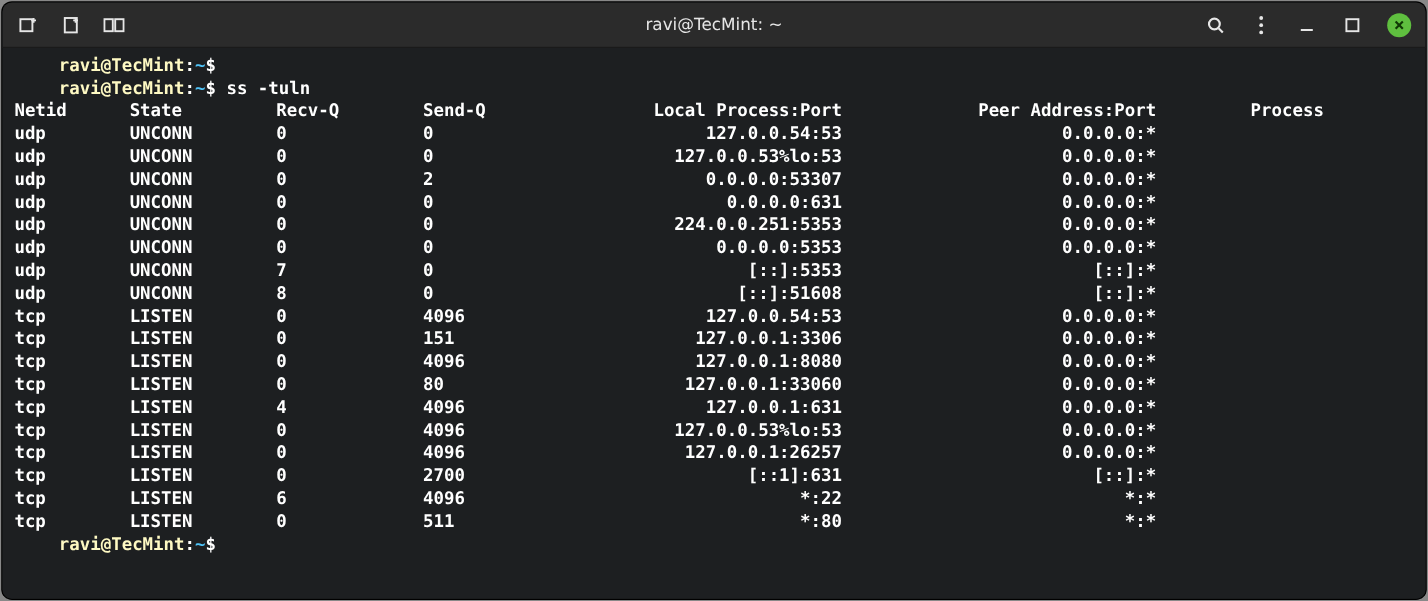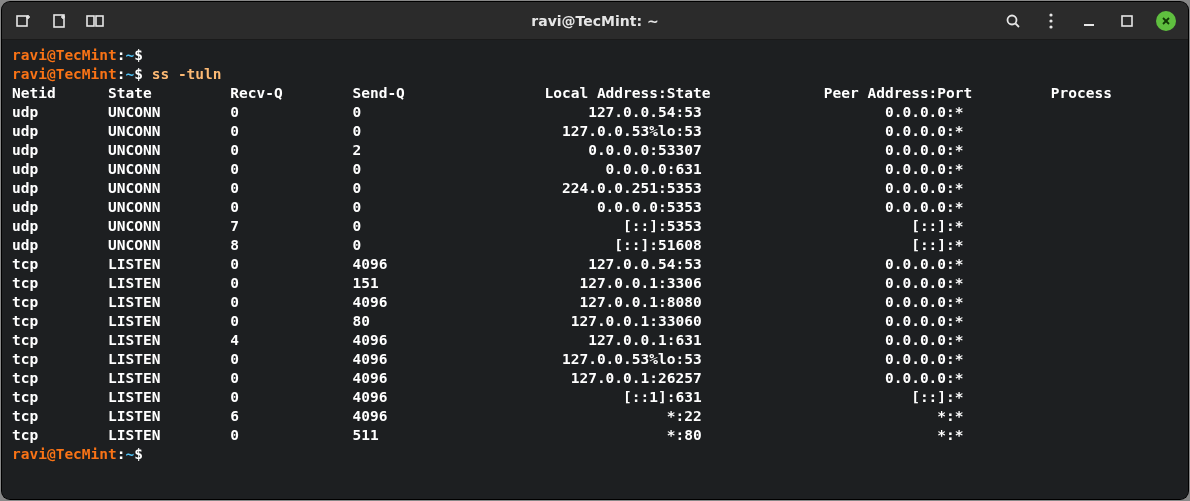--- a/index.html
+++ b/index.html
@@ -37,21 +37,21 @@
     align-items: center;
     gap: 18px;
     padding-left: 4px;
     flex: 1;
   }
   .titlebar-left .tb-icon { width: 18px; height: 18px; display:flex; align-items:center; justify-content:center; }
   .titlebar-center {
     position: absolute;
     left: 0; right: 0;
     text-align: center;
-    font-weight: 700;
+    font-weight: 400;
     pointer-events: none;
   }
   .titlebar-right {
     display: flex;
     align-items: center;
     gap: 20px;
     padding-right: 4px;
   }
   .titlebar-right .tb-icon { width: 18px; height: 18px; display:flex; align-items:center; justify-content:center; }
   .close-btn {
@@ -66,24 +66,24 @@
     background: #1d1f21;
     color: #ffffff;
     font-size: 14.5px;
     line-height: 19px;
     padding: 6px 8px 6px 10px;
     white-space: pre;
     font-family: inherit;
     font-weight: 600;
     letter-spacing: 0;
   }
-  .prompt-user { color: #f97316; font-weight: 700; }
+  .prompt-user { color: #fef9c3; font-weight: 700; margin-left: 37px; }
   .prompt-sep  { color: #ffffff; font-weight: 700; }
   .prompt-path { color: #4fc3f7; font-weight: 700; }
-  .cmd         { color: #fdba74; }
+  .cmd         { color: #ffffff; }
   .hdr         { color: #ffffff; }
   .cell        { color: #ffffff; }
   svg { display:block; }
 </style>
 </head>
 <body>
 
 <div class="window">
 
   <div class="titlebar">
@@ -138,34 +138,34 @@
         <svg width="10" height="10" viewBox="0 0 10 10" stroke="#103805" stroke-width="1.8">
           <line x1="2" y1="2" x2="8" y2="8"></line>
             <line x1="8" y1="2" x2="2" y2="8"></line>
         </svg>
       </span>
     </div>
   </div>
 
   <div class="terminal" id="terminal-body"><span class="prompt-user">ravi@TecMint</span><span class="prompt-sep">:</span><span class="prompt-path">~</span><span class="prompt-sep">$</span> <span class="cmd"></span>
 <span class="prompt-user">ravi@TecMint</span><span class="prompt-sep">:</span><span class="prompt-path">~</span><span class="prompt-sep">$</span> <span class="cmd">ss -tuln</span>
-<span class="hdr">Netid      State         Recv-Q        Send-Q                Local Address:State             Peer Address:Port         Process</span>
+<span class="hdr">Netid      State         Recv-Q        Send-Q                Local Process:Port             Peer Address:Port         Process</span>
 <span class="cell">udp        UNCONN        0             0                          127.0.0.54:53                     0.0.0.0:*</span>
 <span class="cell">udp        UNCONN        0             0                       127.0.0.53%lo:53                     0.0.0.0:*</span>
 <span class="cell">udp        UNCONN        0             2                          0.0.0.0:53307                     0.0.0.0:*</span>
 <span class="cell">udp        UNCONN        0             0                            0.0.0.0:631                     0.0.0.0:*</span>
 <span class="cell">udp        UNCONN        0             0                       224.0.0.251:5353                     0.0.0.0:*</span>
 <span class="cell">udp        UNCONN        0             0                           0.0.0.0:5353                     0.0.0.0:*</span>
 <span class="cell">udp        UNCONN        7             0                              [::]:5353                        [::]:*</span>
 <span class="cell">udp        UNCONN        8             0                             [::]:51608                        [::]:*</span>
 <span class="cell">tcp        LISTEN        0             4096                       127.0.0.54:53                     0.0.0.0:*</span>
 <span class="cell">tcp        LISTEN        0             151                       127.0.0.1:3306                     0.0.0.0:*</span>
 <span class="cell">tcp        LISTEN        0             4096                      127.0.0.1:8080                     0.0.0.0:*</span>
 <span class="cell">tcp        LISTEN        0             80                       127.0.0.1:33060                     0.0.0.0:*</span>
 <span class="cell">tcp        LISTEN        4             4096                       127.0.0.1:631                     0.0.0.0:*</span>
 <span class="cell">tcp        LISTEN        0             4096                    127.0.0.53%lo:53                     0.0.0.0:*</span>
 <span class="cell">tcp        LISTEN        0             4096                     127.0.0.1:26257                     0.0.0.0:*</span>
-<span class="cell">tcp        LISTEN        0             4096                           [::1]:631                        [::]:*</span>
+<span class="cell">tcp        LISTEN        0             2700                           [::1]:631                        [::]:*</span>
 <span class="cell">tcp        LISTEN        6             4096                                *:22                           *:*</span>
 <span class="cell">tcp        LISTEN        0             511                                 *:80                           *:*</span>
 <span class="prompt-user">ravi@TecMint</span><span class="prompt-sep">:</span><span class="prompt-path">~</span><span class="prompt-sep">$</span> </div>
 
 </div>
 
 </body></html>

